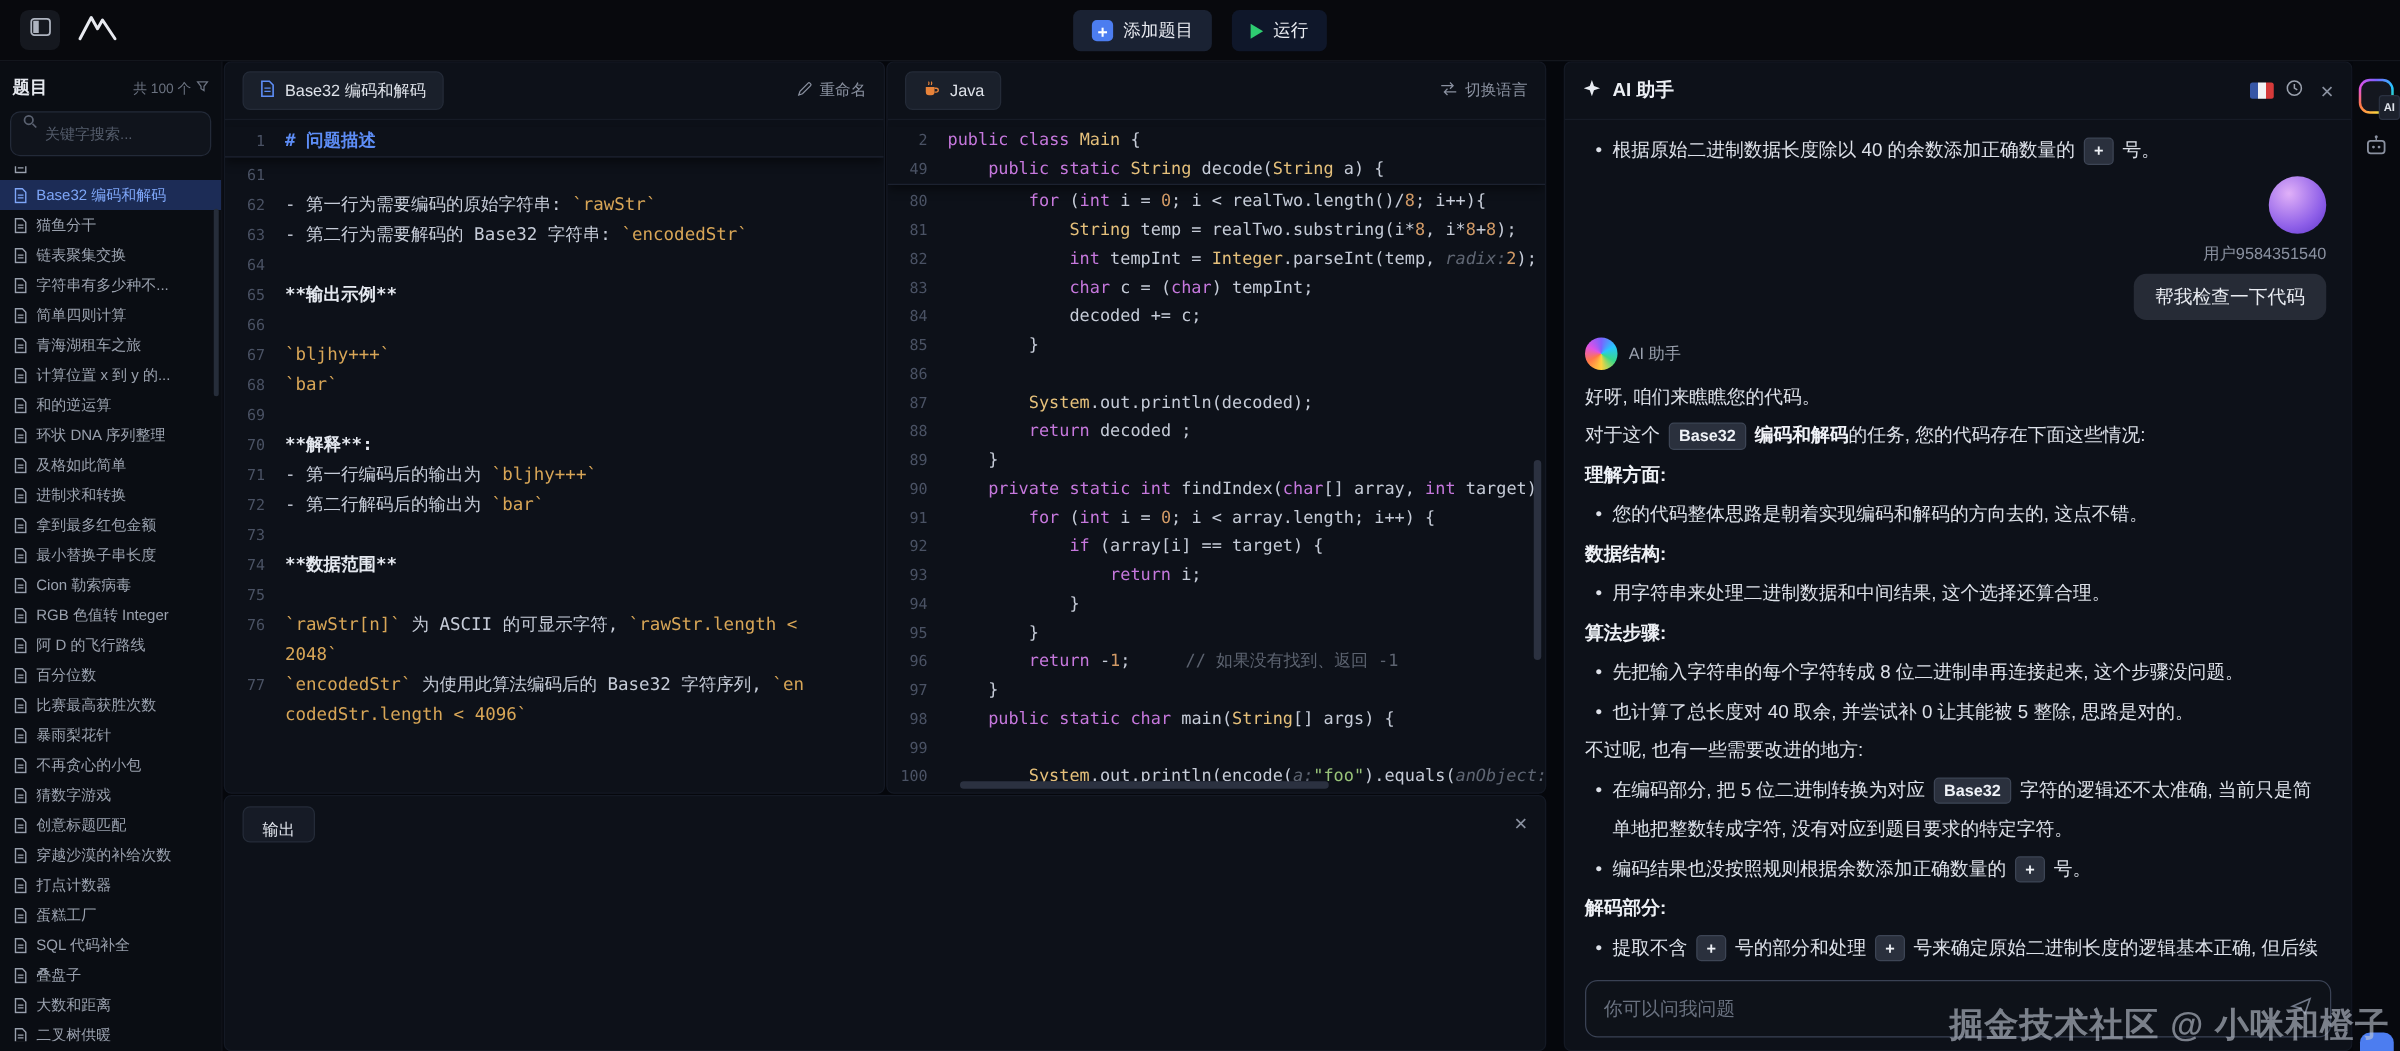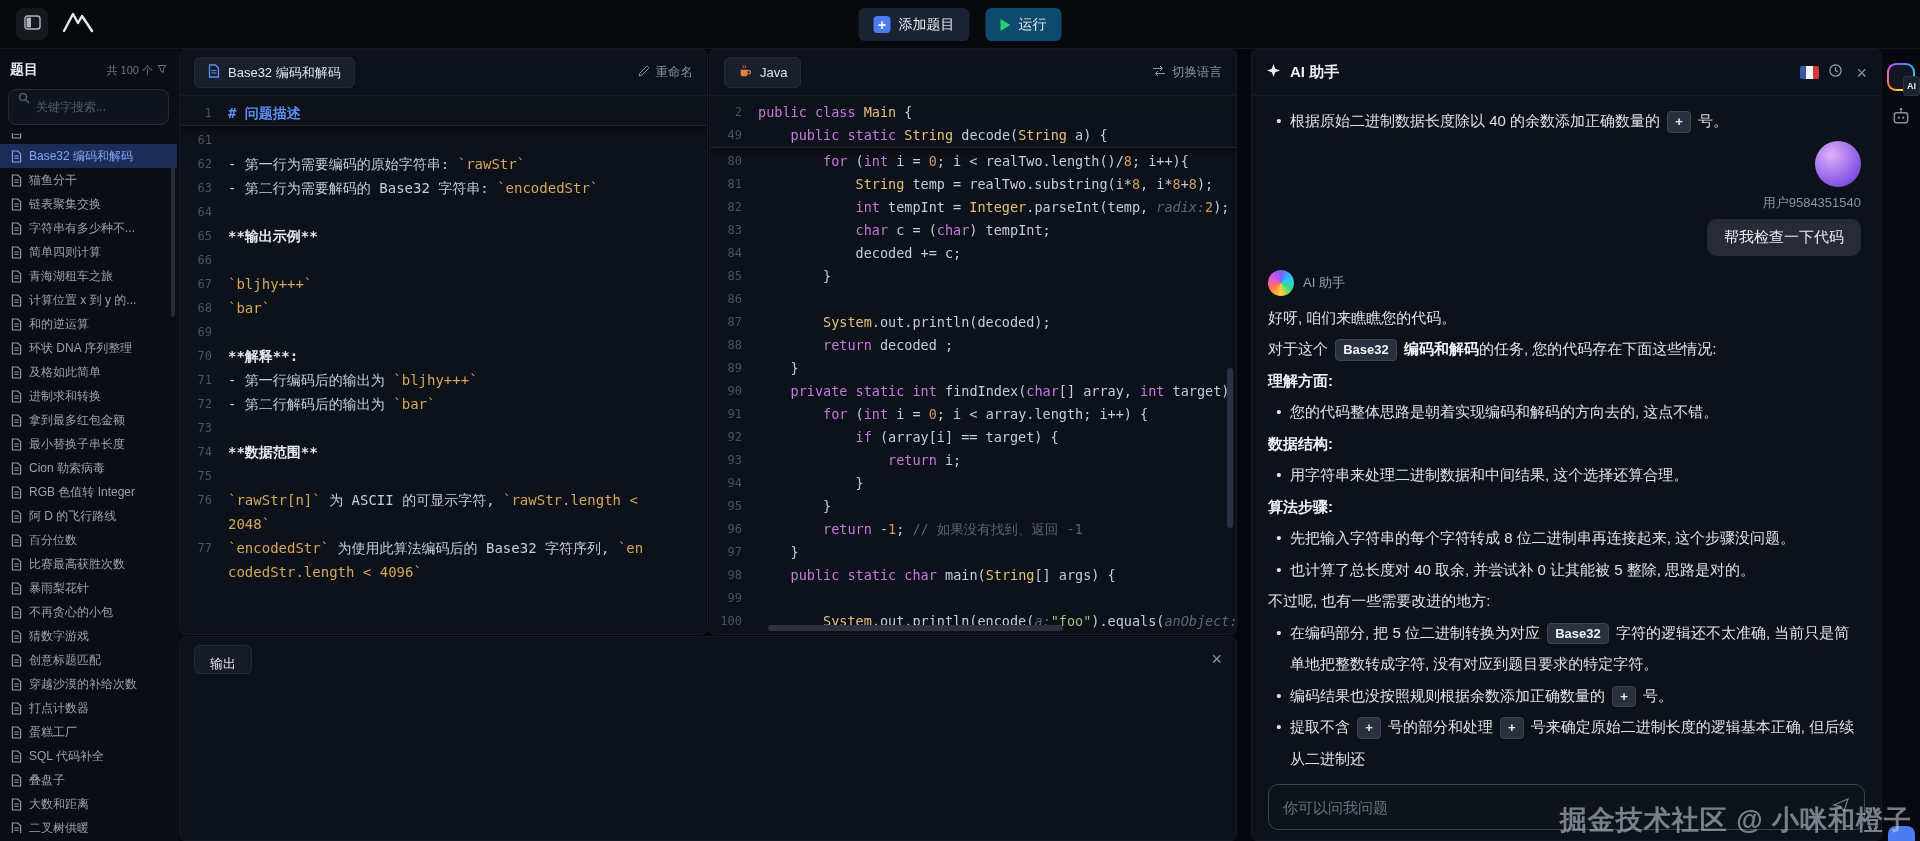--- a/index.html
+++ b/index.html
@@ -8,21 +8,21 @@
   #stage{position:absolute;inset:0;width:1920px;height:841px;}
 
   
   .topbar{position:absolute;left:0;top:0;width:1920px;height:49px;background:#08090d;
     border-bottom:1px solid #13161d;display:flex;align-items:center;padding:0 16px;z-index:20;}
   .tb-left{display:flex;align-items:center;gap:14px;}
   .tb-toggle{width:32px;height:32px;border-radius:7px;background:#15181f;display:flex;align-items:center;justify-content:center;cursor:pointer;}
   .tb-center{position:absolute;left:50%;top:0;height:49px;transform:translateX(-50%);display:flex;align-items:center;gap:16px;}
   .tb-btn{display:flex;align-items:center;gap:8px;height:33px;padding:0 15px;border-radius:6px;color:#e8eaf0;font-size:14px;cursor:pointer;}
   .tb-btn.add{background:#1a2233;}
-  .tb-btn.run{background:#0c4a6e;}
+  .tb-btn.run{background:#0f172a;}
   .add-ico{width:17px;height:17px;border-radius:4px;background:#4c7df0;color:#fff;display:flex;align-items:center;justify-content:center;font-size:14px;font-weight:bold;line-height:1;}
   .run-ico{width:0;height:0;border-left:10px solid #2ecc71;border-top:6px solid transparent;border-bottom:6px solid transparent;}
   .tb-right{margin-left:auto;display:flex;align-items:center;gap:18px;}
   .promo{display:flex;align-items:center;gap:8px;height:31px;padding:0 14px 0 6px;border-radius:16px;background:#131e33;border:1px solid #233450;color:#b9c6e4;font-size:12.5px;cursor:pointer;}
   .promo-ico{width:21px;height:21px;border-radius:50%;background:#2f6bff;display:flex;align-items:center;justify-content:center;}
   .help{width:23px;height:23px;border-radius:50%;border:1.5px solid #c9cdd6;color:#c9cdd6;font-size:13px;display:flex;align-items:center;justify-content:center;cursor:pointer;}
   .avatar{width:31px;height:31px;border-radius:50%;background:radial-gradient(circle at 35% 30%,#d9a6f5,#8e5fe8 60%,#6b3fd4);cursor:pointer;}
 
   
   .sidebar{position:absolute;left:0;top:49px;width:178px;height:792px;background:#0a0d13;border-right:1px solid #10131b;padding-top:10px;}
@@ -58,21 +58,21 @@
   .problem-panel .lt{white-space:pre-wrap;word-break:break-all;padding-right:56px;font-size:14px;}
   .editor-panel .lt{white-space:pre;overflow:hidden;}
   .sticky-rows{border-bottom:1px solid #1c2230;box-shadow:0 4px 7px rgba(0,0,0,.4);margin-bottom:2px;background:#0d1119;}
   .md-h{color:#5d8df6;font-weight:bold;}
   .md-code{color:#d8a657;}
   .md-b{color:#e4e8ef;font-weight:bold;}
   .kw{color:#c678dd;}
   .cls{color:#e5c07b;}
   .str{color:#98c379;}
   .num{color:#d19a66;}
-  .cmt{color:#5c6370;}
+  .cmt{color:#5c6370;margin-left:36px;}
   .hint{color:#5f6673;font-style:italic;}
   .v-scroll{position:absolute;right:3px;top:318px;width:6px;height:160px;background:#2b3140;border-radius:3px;cursor:pointer;}
   .h-scroll{position:absolute;left:58px;bottom:3px;width:56%;height:6px;background:#2b3140;border-radius:3px;cursor:pointer;}
 
   
   .out-head{height:44px;display:flex;align-items:center;justify-content:space-between;padding:0 14px;}
   .out-chip{height:29px;display:flex;align-items:flex-end;padding:0 15px;background:#161b26;border:1px solid #242b38;border-radius:6px;color:#dfe3ea;font-size:13px;cursor:pointer;}
   .icon-x{color:#8a91a0;font-size:18px;line-height:1;cursor:pointer;}
 
   
@@ -731,20 +731,21 @@
         </div>
         <div class="ai-block ai-p">不过呢, 也有一些需要改进的地方:</div>
         <div class="ai-block ai-li">
           <span class="ai-dot">•</span>
           <span class="ai-li-text">在编码部分, 把 5 位二进制转换为对应 <span class="ai-badge">Base32</span> 字符的逻辑还不太准确, 当前只是简单地把整数转成字符, 没有对应到题目要求的特定字符。</span>
         </div>
         <div class="ai-block ai-li">
           <span class="ai-dot">•</span>
           <span class="ai-li-text">编码结果也没按照规则根据余数添加正确数量的 <span class="ai-badge">+</span> 号。</span>
         </div>
+        <div class="ai-block ai-h">解码部分:</div>
         <div class="ai-block ai-li">
           <span class="ai-dot">•</span>
           <span class="ai-li-text">提取不含 <span class="ai-badge">+</span> 号的部分和处理 <span class="ai-badge">+</span> 号来确定原始二进制长度的逻辑基本正确, 但后续从二进制还</span>
         </div>
       </div>
     <div class="ai-input-wrap">
       <input placeholder="你可以问我问题" style="">
       <span>
         <svg width="18" height="18" viewBox="0 0 18 18">
             <path d="M2 9l14-6-4 12-3.5-4.5L2 9z" fill="none" stroke="#707888" stroke-width="1.3"></path>

